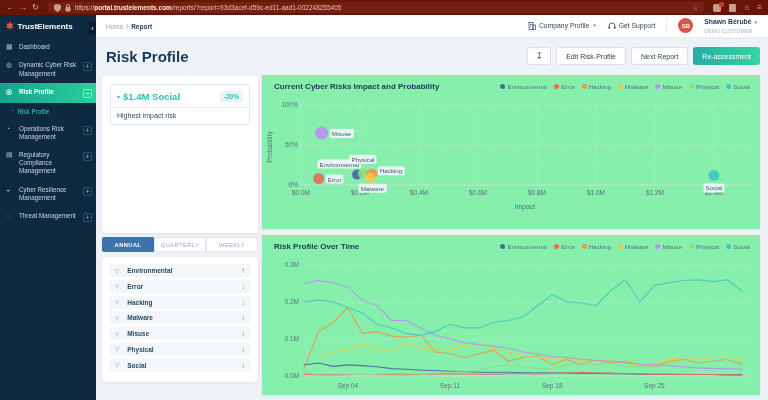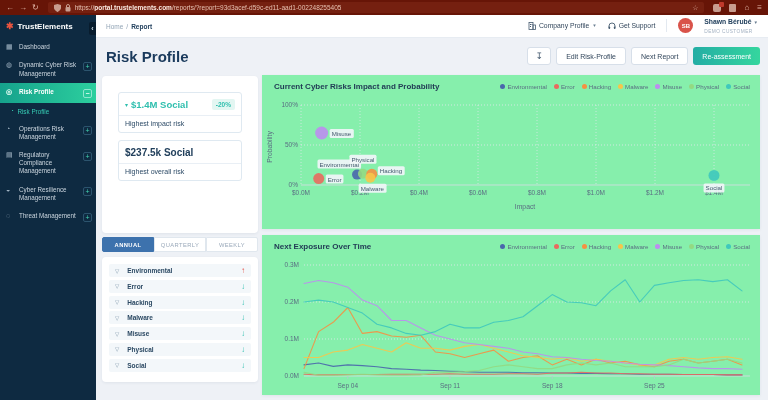--- a/index.html
+++ b/index.html
@@ -46,21 +46,21 @@
   #user-role{font-size:4.8px;color:#a3b1c2;letter-spacing:.4px}
 
   
   #main{position:absolute;left:96px;top:38px;width:672px;height:362px}
   #page-title{position:absolute;left:10px;top:10px;font-size:15px;font-weight:bold;color:#1a3a5c}
   #actions{position:absolute;right:8px;top:9px;display:flex;gap:5px}
   .btn{height:18px;display:flex;align-items:center;padding:0 9px;background:#fff;border:1px solid #d7dfe9;border-radius:3px;font-size:7px;color:#33475c;cursor:pointer}
   .btn-icon{width:24px;justify-content:center;font-size:9px;color:#44596e}
   .btn-primary{background:linear-gradient(90deg,#23ada4,#35d69e);border:none;color:#fff}
 
-  #metrics{position:absolute;left:6px;top:38px;width:156px;height:157px;background:#fff;border-radius:4px;box-shadow:0 1px 3px rgba(30,60,90,.07);padding:16px}
+  #metrics{position:absolute;left:6px;top:38px;width:156px;height:157px;background:#fff;border-radius:4px;box-shadow:0 1px 3px rgba(30,60,90,.07);padding:8px}
   .metric-card{border:1px solid #dfe9f1;border-radius:3px;margin-bottom:7px;background:#fff}
   .metric-head{display:flex;align-items:center;padding:6px 6px 5px;gap:3px}
   .metric-caret{color:#2fbfae;font-size:6px;cursor:pointer}
   .metric-value{flex:1;font-size:9.5px;font-weight:bold}
   .metric-value.teal{color:#2fbfae}
   .metric-value.dark{color:#22405c;font-size:10px}
   .metric-badge{font-size:6.5px;color:#2fbfae;background:#e3f6f2;padding:2px 4px;border-radius:2px;font-weight:bold}
   .metric-caption{border-top:1px solid #e9eff5;padding:4px 6px 5px;font-size:7px;color:#2c4a66}
 
   #tabs{position:absolute;left:6px;top:199px;width:156px;height:15px;display:flex}
@@ -211,26 +211,20 @@
     </div>
 
     <div id="metrics">
         <div class="metric-card">
           <div class="metric-head">
             <span class="metric-caret">▾</span>
             <span class="metric-value teal">$1.4M Social</span>
             <span class="metric-badge">-20%</span>
           </div>
           <div class="metric-caption">Highest impact risk</div>
-        </div>
-        <div class="metric-card">
-          <div class="metric-head">
-            <span class="metric-value dark">$237.5k Social</span>
-          </div>
-          <div class="metric-caption">Highest overall risk</div>
         </div>
       </div>
 
     <div id="tabs">
         <div class="tab active">ANNUAL</div>
         <div class="tab">QUARTERLY</div>
         <div class="tab">WEEKLY</div>
       </div>
 
     <div id="filters">
@@ -346,21 +340,21 @@
           <rect x="94.62968444824219" y="86.80000305175781" width="27.940185546875" height="9" rx="1.5" fill="#f1f5f9" fill-opacity="0.92"></rect>
           <text x="108.325" y="93.8" text-anchor="middle" font-size="6.2" fill="#44596e">Malware</text>
           <rect x="65.6500015258789" y="32" width="24.1575927734375" height="9" rx="1.5" fill="#f1f5f9" fill-opacity="0.92"></rect>
           <text x="67.65" y="39" text-anchor="start" font-size="6.2" fill="#44596e">Misuse</text>
           <rect x="439.5703125" y="86.4000015258789" width="20.859375" height="9" rx="1.5" fill="#f1f5f9" fill-opacity="0.92"></rect>
           <text x="450" y="93.4" text-anchor="middle" font-size="6.2" fill="#44596e">Social</text>
         </svg>
       </div>
 
     <div class="chart-card" id="line-card">
-      <div class="chart-title">Next Exposure Over Time</div>
+      <div class="chart-title">Risk Profile Over Time</div>
       <div class="legend" id="line-legend">
           <span class="legend-item">
             <span class="legend-dot" style="background: rgb(74, 102, 172);"></span>
             <span>Environmental</span>
           </span>
           <span class="legend-item">
             <span class="legend-dot" style="background: rgb(233, 106, 95);"></span>
             <span>Error</span>
           </span>
           <span class="legend-item">

